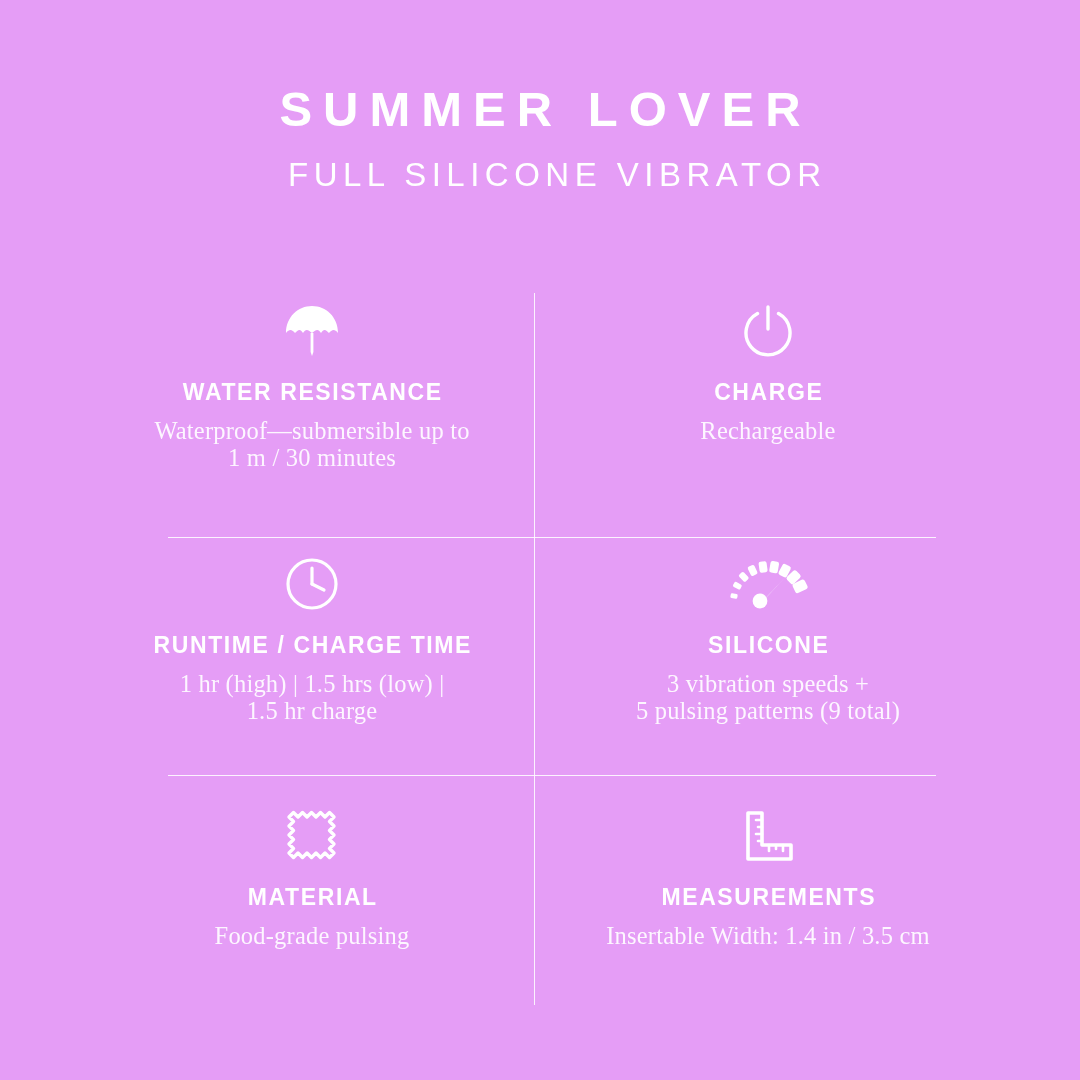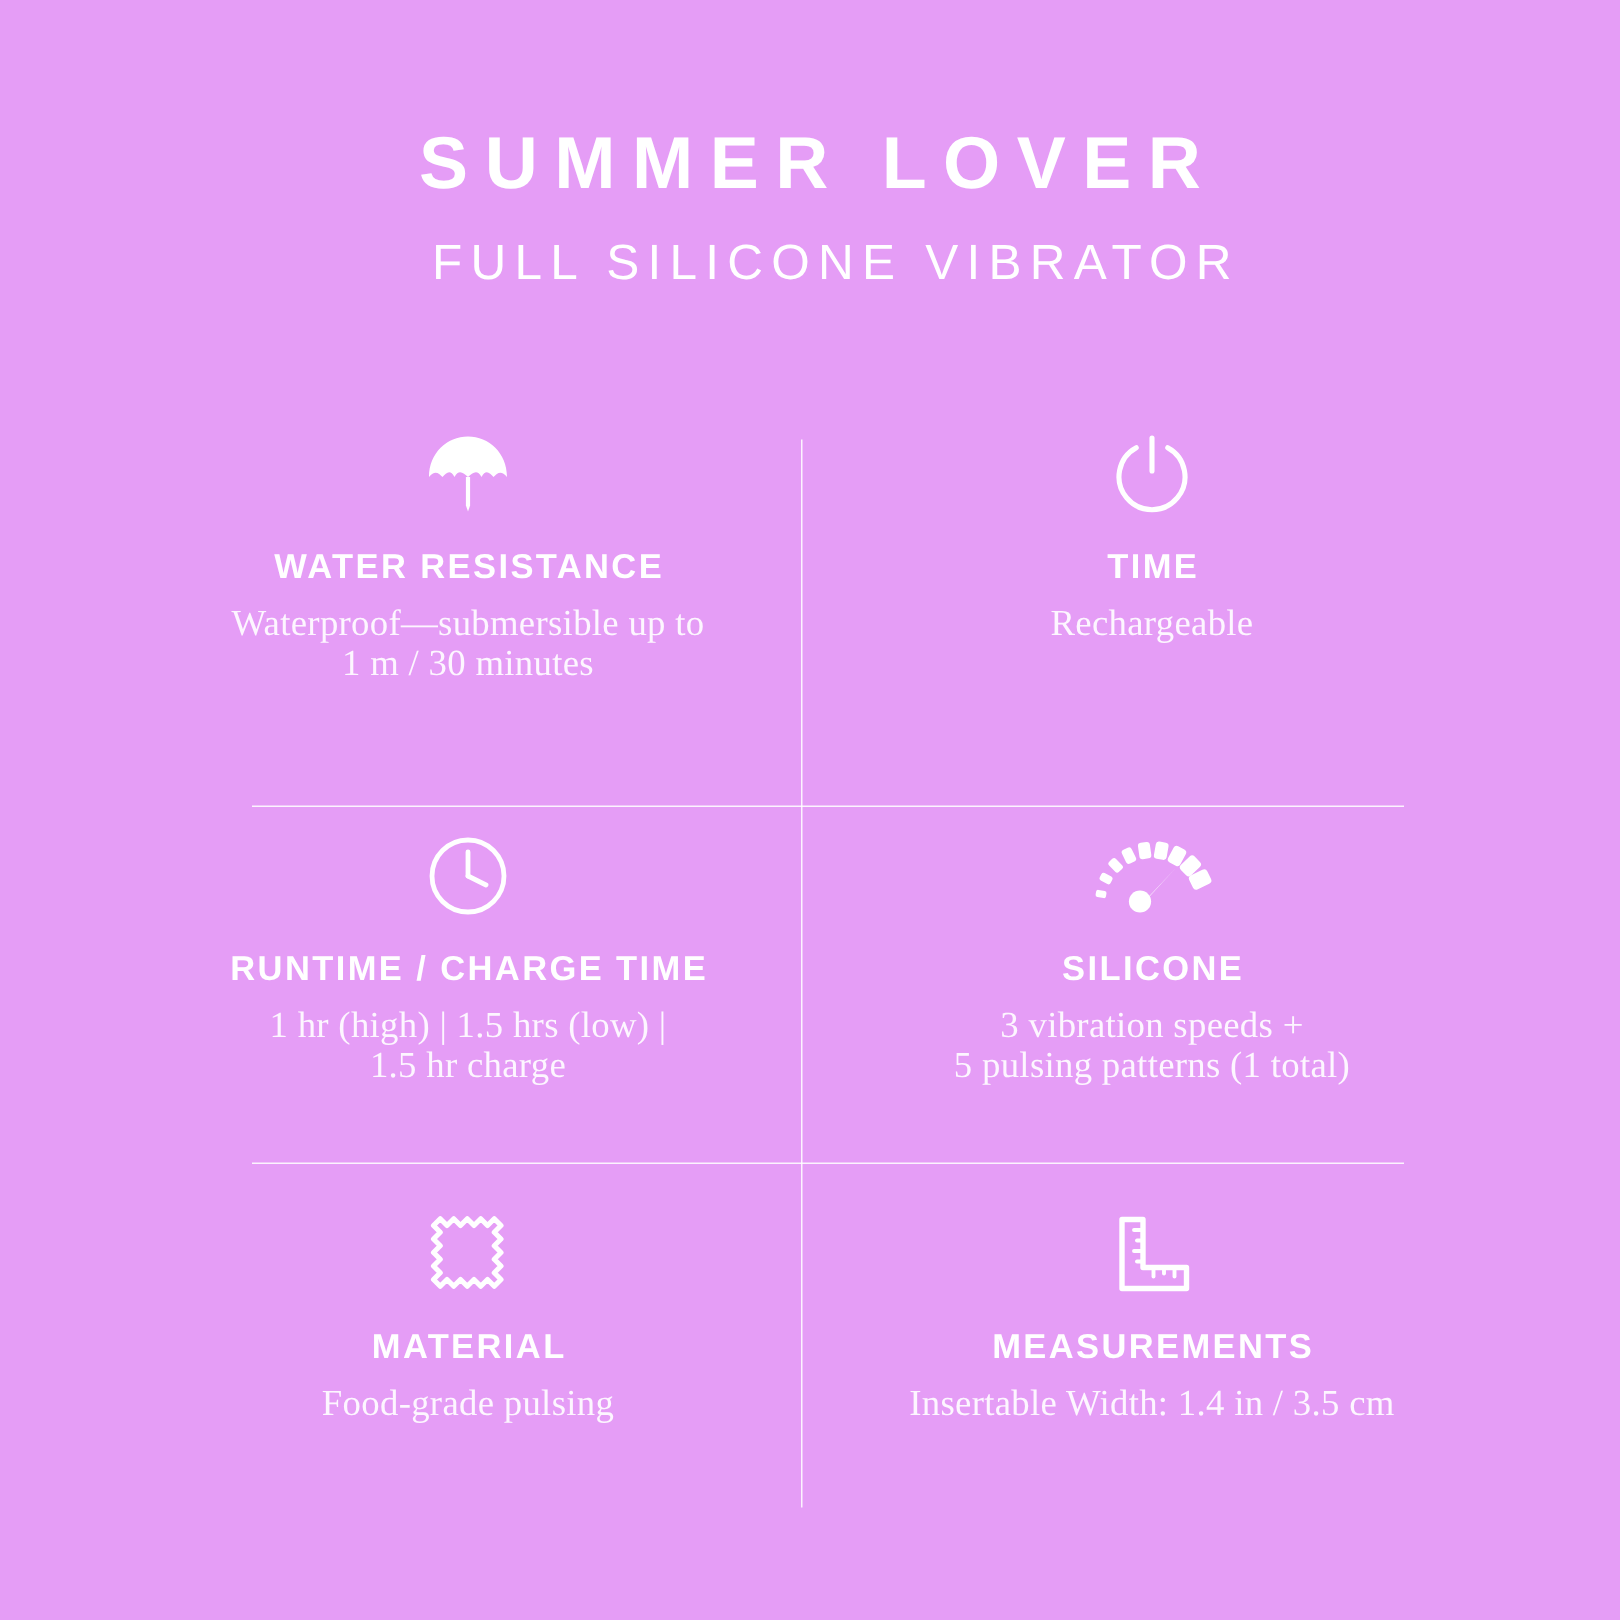--- a/index.html
+++ b/index.html
@@ -63,21 +63,21 @@
   }
   .cell {
     position: absolute;
     width: 444px;
     text-align: center;
     box-sizing: border-box;
     padding: 0 12px;
   }
   .cell.col-left  { left: 0px; }
   .cell.col-right { left: 456px; }
-  .cell.row-1 { top: 0px; }
+  .cell.row-1 { top: 15px; }
   .cell.row-2 { top: 268px; }
   .cell.row-3 { top: 520px; }
 
   .icon-wrap {
     height: 72px;
     display: flex;
     align-items: center;
     justify-content: center;
     margin-bottom: 12px;
   }
@@ -152,21 +152,21 @@
       </div>
     </div>
 
     <div class="cell col-right row-1">
       <div class="icon-wrap">
         <svg width="58" height="58" viewBox="0 0 58 58" aria-hidden="true">
           <path d="M18.5 11.5 A22 22 0 1 0 39.5 11.5" fill="none" stroke="#ffffff" stroke-width="3.4" stroke-linecap="round"></path>
           <line x1="29" y1="5" x2="29" y2="27" stroke="#ffffff" stroke-width="3.4" stroke-linecap="round"></line>
         </svg>
       </div>
-      <div class="cell-title">TIME</div>
+      <div class="cell-title">CHARGE</div>
       <div class="cell-body">
         <span class="line">Rechargeable</span>
       </div>
     </div>
 
     <div class="cell col-left row-2">
       <div class="icon-wrap">
         <svg width="56" height="56" viewBox="0 0 56 56" aria-hidden="true">
           <circle cx="28" cy="28" r="24" fill="none" stroke="#ffffff" stroke-width="3.2"></circle>
           <line x1="28" y1="28" x2="28" y2="12" stroke="#ffffff" stroke-width="3.2" stroke-linecap="round"></line>
@@ -212,21 +212,21 @@
                 <rect x="35.8" y="1.6" width="10.4" height="13.4" rx="2.5"></rect>
               </g>
           </g>
           <path d="M32.3 46.6 L57 20.5 L36.6 42.6 Z" fill="#ffffff"></path>
           <circle cx="33" cy="43" r="7.4" fill="#ffffff"></circle>
         </svg>
       </div>
       <div class="cell-title">SILICONE</div>
       <div class="cell-body">
         <span class="line">3 vibration speeds +</span>
-        <span class="line">5 pulsing patterns (1 total)</span>
+        <span class="line">5 pulsing patterns (9 total)</span>
       </div>
     </div>
 
     <div class="cell col-left row-3">
       <div class="icon-wrap">
         <svg width="56" height="56" viewBox="0 0 56 56" aria-hidden="true">
           <path d="M5 9 L9.5 4.5 L14 9 L18.5 4.5 L23 9 L27.5 4.5 L32 9 L36.5 4.5 L41 9 L45.5 4.5 L50 9
                    L45.5 13.5 L50 18 L45.5 22.5 L50 27 L45.5 31.5 L50 36 L45.5 40.5 L50 45
                    L45.5 49.5 L41 45 L36.5 49.5 L32 45 L27.5 49.5 L23 45 L18.5 49.5 L14 45 L9.5 49.5 L5 45
                    L9.5 40.5 L5 36 L9.5 31.5 L5 27 L9.5 22.5 L5 18 L9.5 13.5 Z" fill="none" stroke="#ffffff" stroke-width="3.4" stroke-linejoin="round"></path>

